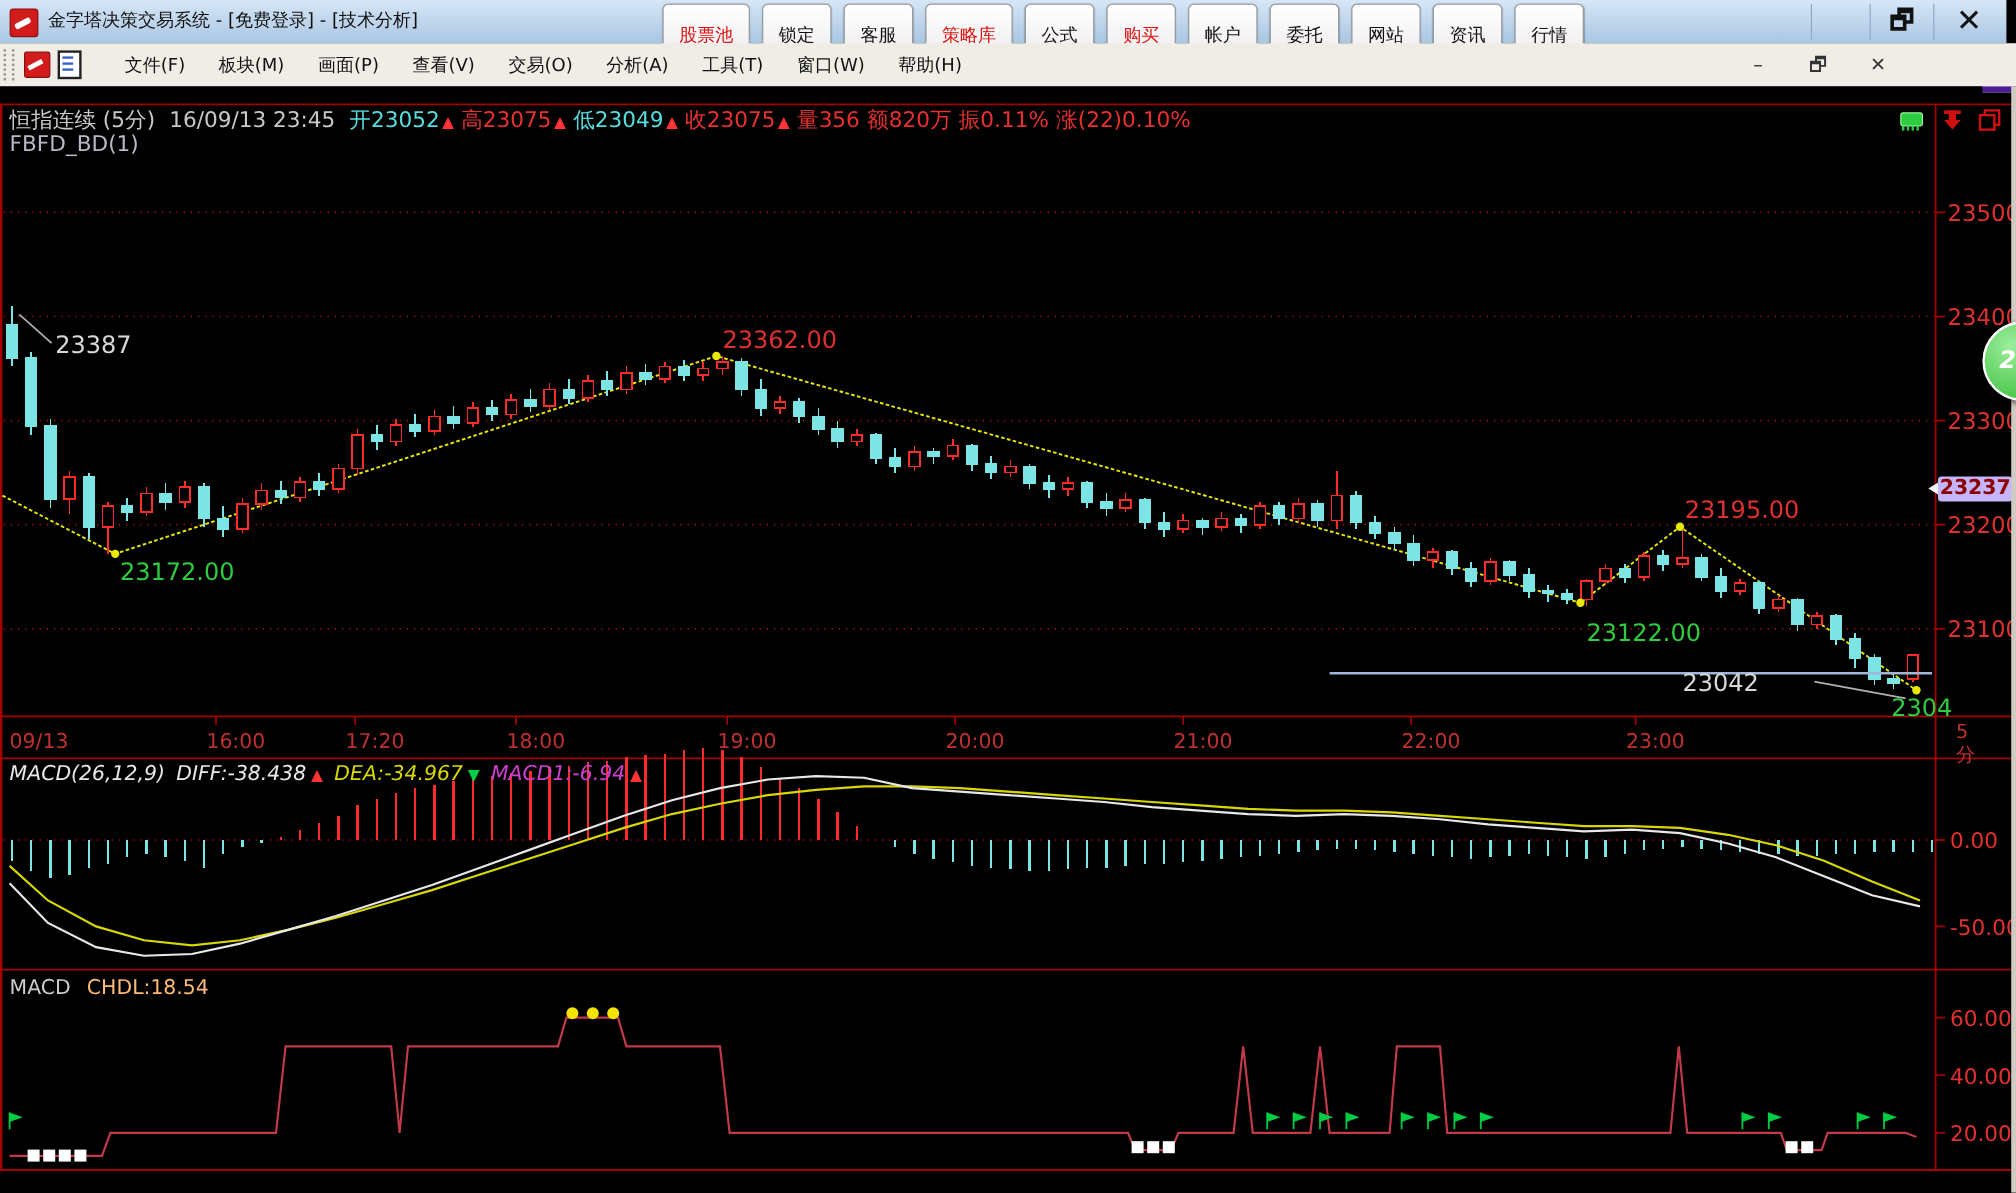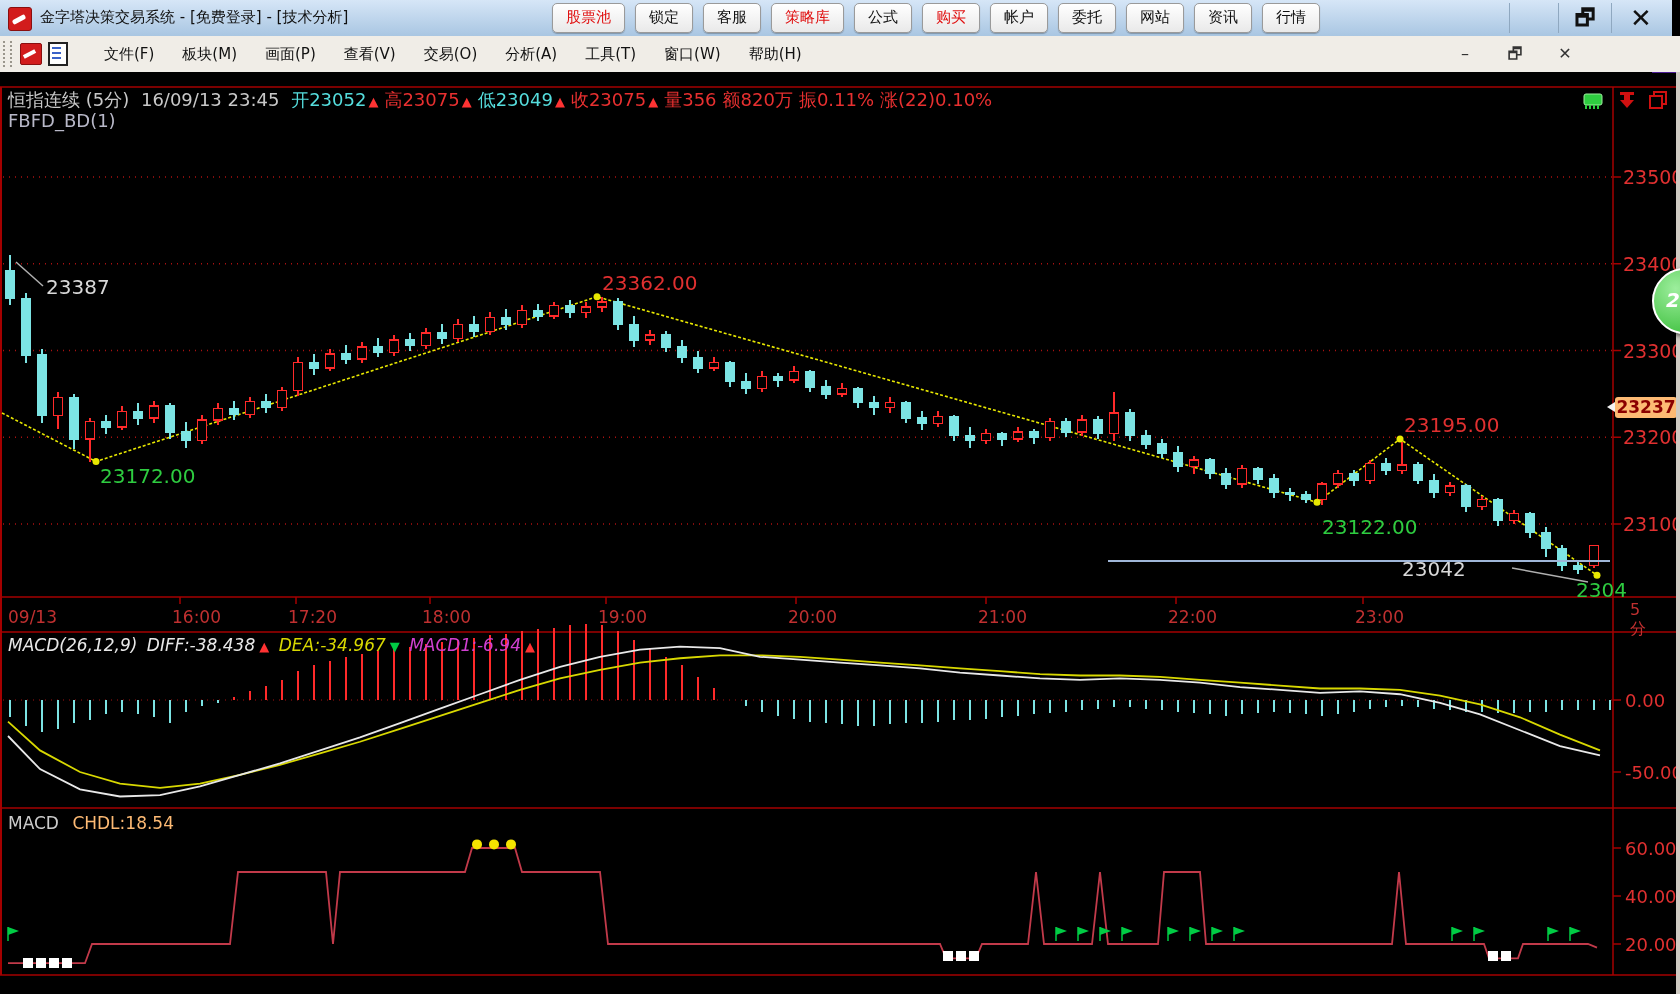--- a/index.html
+++ b/index.html
@@ -7,51 +7,51 @@
   #app{position:relative;width:1680px;height:994px;background:#000;}
   
   .titlebar{position:absolute;left:0;top:0;width:1672px;height:36px;
     background:linear-gradient(#d6e6f7,#a9c6e2);display:flex;align-items:center;}
   .app-icon{position:absolute;left:8px;top:7px;width:22px;height:22px;background:#d21c1c;border:1px solid #8a0f0f;
     border-radius:3px;}
   .app-icon:after{content:"";position:absolute;left:3px;top:9px;width:14px;height:5px;background:#fff;
     transform:rotate(-28deg);border-radius:2px;}
   .title-text{position:absolute;left:40px;top:8px;font-size:15px;color:#101010;white-space:nowrap;}
   .tb-buttons{position:absolute;left:552px;top:3px;display:flex;gap:10px;}
-  .tb-btn{height:28px;padding:0 13px;background:linear-gradient(#ffffff,#e9e9e9);
+  .tb-btn{height:28px;padding:12px 13px;background:linear-gradient(#ffffff,#e9e9e9);
     border:1px solid #9a9a9a;border-radius:5px;font-size:15px;line-height:27px;color:#111;cursor:default;
     box-shadow:0 1px 1px rgba(0,0,0,.25);white-space:nowrap;}
   .tb-btn.accent{color:#e01010;}
   .win-ctrls{position:absolute;right:2px;top:0;height:36px;display:flex;align-items:center;}
   .win-ctrl{width:52px;height:30px;text-align:center;font-size:22px;font-weight:bold;color:#111;
     border-left:1px solid #8fa8c0;line-height:30px;}
   
   .menubar{position:absolute;left:0;top:36px;width:1680px;height:36px;background:#f0ede7;
-    border-bottom:1px solid #4c1d95;display:flex;align-items:center;}
+    border-bottom:5px solid #4c1d95;display:flex;align-items:center;}
   .grip{width:5px;height:26px;margin-left:3px;border-left:2px dotted #9a968c;border-right:2px dotted #9a968c;}
   .mb-icon1{width:20px;height:20px;margin-left:8px;background:#d21c1c;border:1px solid #8a0f0f;border-radius:2px;position:relative;}
   .mb-icon1:after{content:"";position:absolute;left:2px;top:8px;width:13px;height:4px;background:#fff;transform:rotate(-28deg);}
   .mb-icon2{width:16px;height:20px;margin-left:6px;background:#fff;border:2px solid #222;position:relative;}
   .mb-icon2:after{content:"";position:absolute;left:2px;top:3px;width:9px;height:2px;background:#3a62c8;
     box-shadow:0 5px 0 #3a62c8,0 10px 0 #3a62c8;}
   .menu-items{display:flex;margin-left:22px;gap:0;}
   .menu-item{font-size:15px;color:#111;padding:6px 14px;white-space:nowrap;}
   .child-ctrls{position:absolute;right:100px;top:6px;display:flex;gap:20px;}
   .child-ctrl{width:30px;height:24px;text-align:center;font-size:16px;color:#333;line-height:24px;}
   
   .chart-region{position:absolute;left:0;top:72px;width:1652px;height:922px;background:#000;}
   svg text{font-family:"DejaVu Sans","Liberation Sans",sans-serif;}
   .info-bar{position:absolute;left:8px;top:16px;font-size:18px;white-space:nowrap;z-index:5;}
   .info-bar span{margin-right:6px;}
   .indicator-name{position:absolute;left:8px;top:38px;font-size:18px;color:#b8b8c8;z-index:5;}
   .macd-row{position:absolute;left:8px;top:563px;font-size:17px;white-space:nowrap;z-index:5;font-style:italic;}
   .macd-row span{margin-right:4px;}
   .chdl-row{position:absolute;left:8px;top:741px;font-size:17px;white-space:nowrap;z-index:5;}
   .period-label{position:absolute;left:1630px;top:528px;font-size:16px;color:#c03030;z-index:5;}
-  .price-tag{position:absolute;left:1615px;top:325px;width:62px;height:21px;background:#fdba74;
+  .price-tag{position:absolute;left:1615px;top:325px;width:62px;height:21px;background:#c4b5fd;
     border-radius:3px;color:#8b0000;font-size:17px;font-weight:bold;text-align:center;line-height:21px;z-index:6;}
   .price-tag:before{content:"";position:absolute;left:-8px;top:5px;border-right:8px solid #f4f4f4;
     border-top:5px solid transparent;border-bottom:5px solid transparent;}
   .float-badge{position:absolute;left:1652px;top:196px;width:62px;height:62px;border-radius:50%;
     background:radial-gradient(circle at 35% 30%,#9dee9d,#2eb82e);border:2px solid #fff;
     box-shadow:0 2px 5px rgba(0,0,0,.6);color:#fff;font-size:20px;font-style:italic;font-weight:bold;
     line-height:60px;text-indent:12px;z-index:7;}
   .right-strip{position:absolute;left:1676px;top:0px;width:4px;height:922px;background:#cfcbc3;z-index:6;}
   .corner-icons{position:absolute;left:1580px;top:18px;z-index:6;display:flex;gap:12px;align-items:center;}
 </style>

